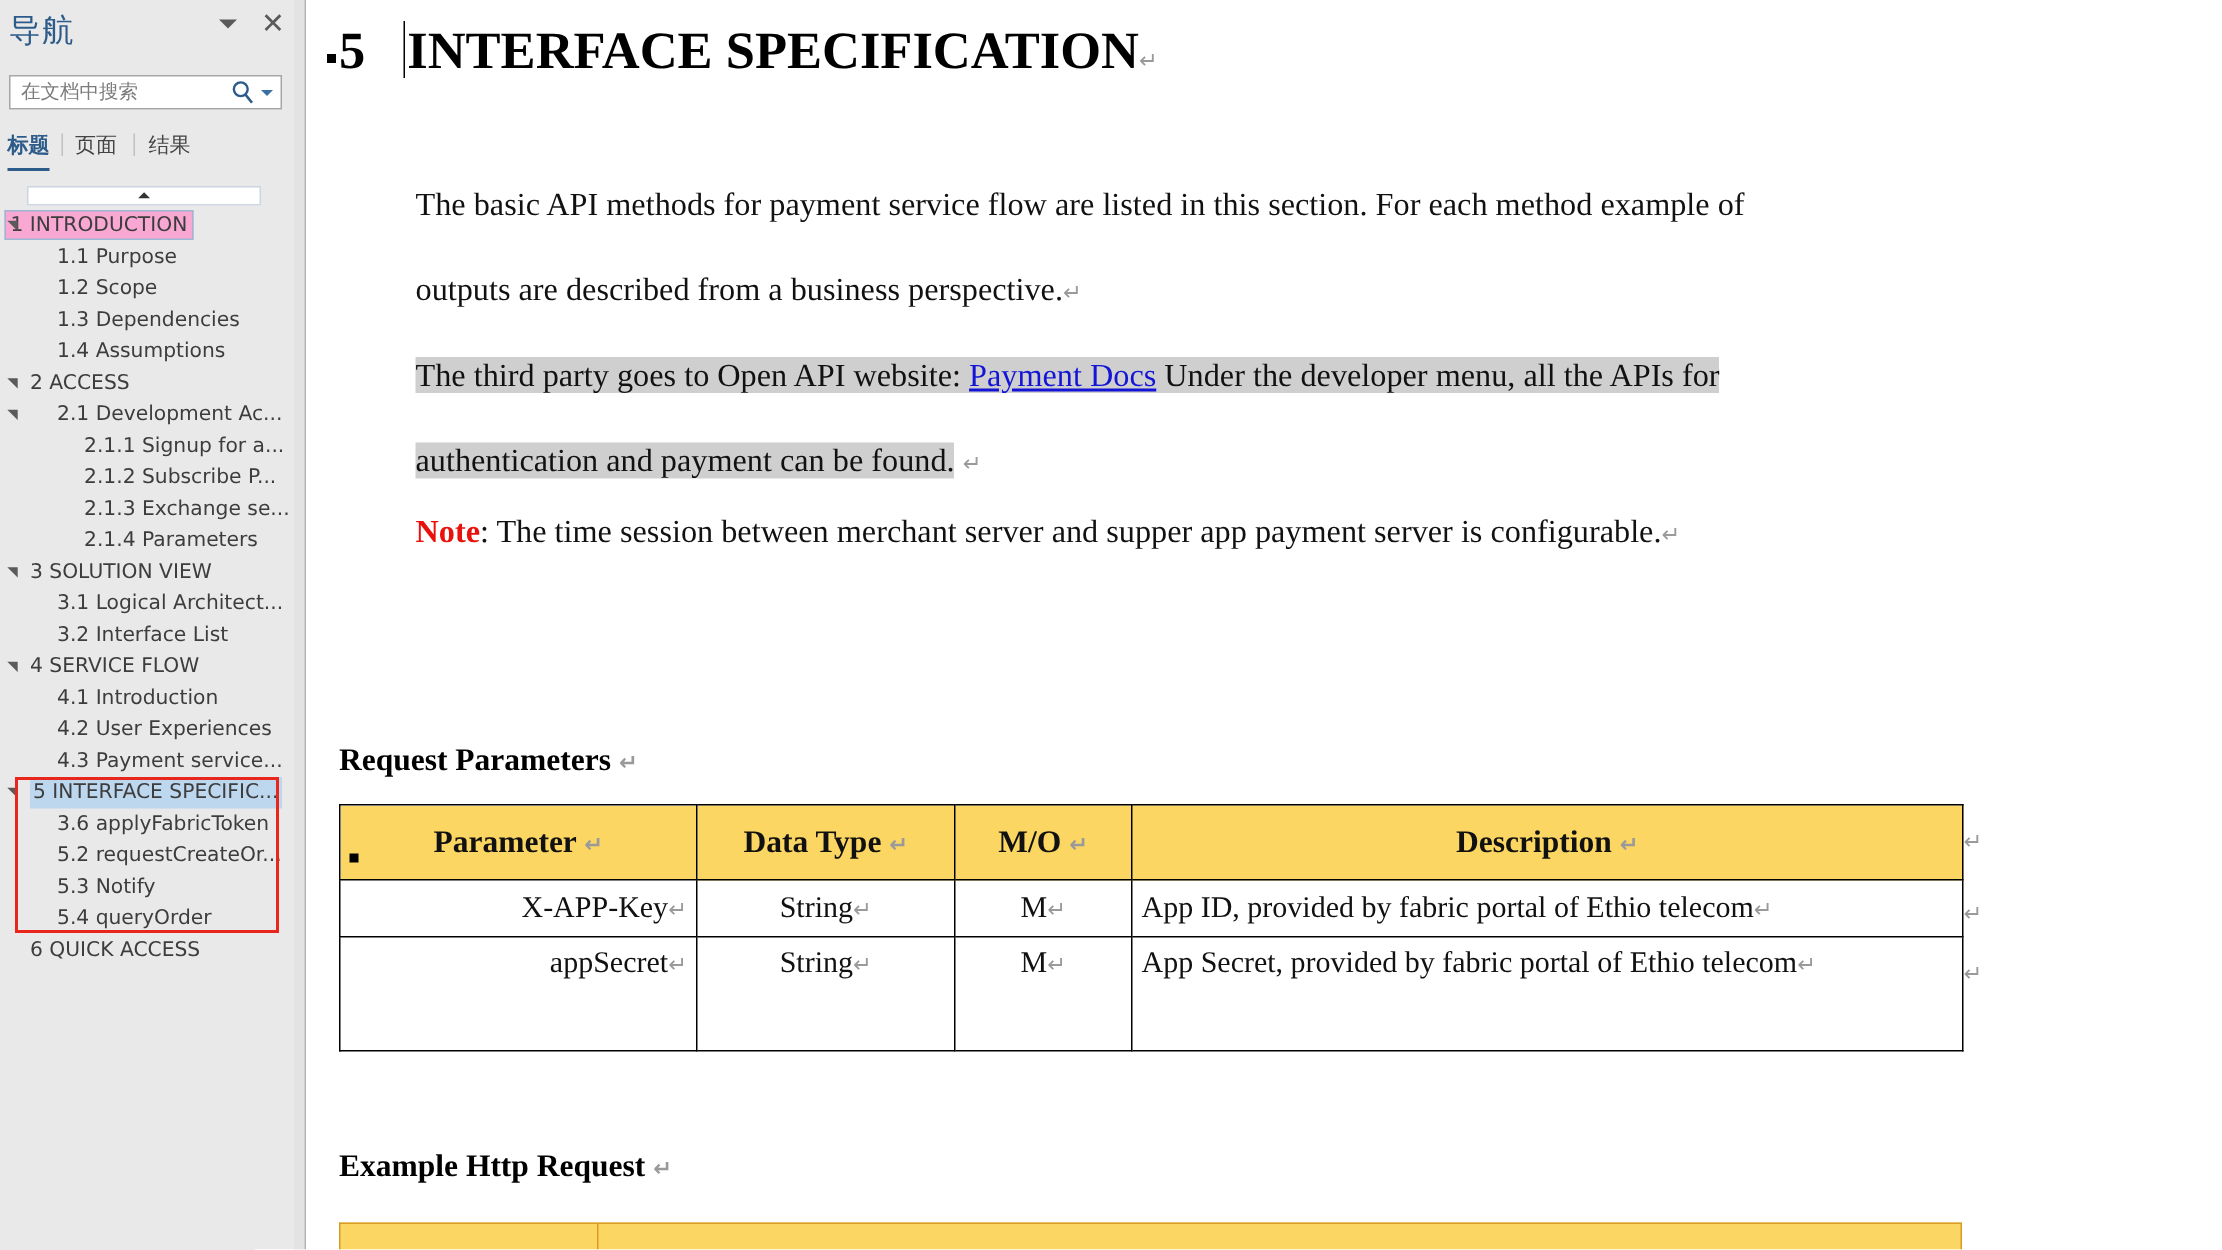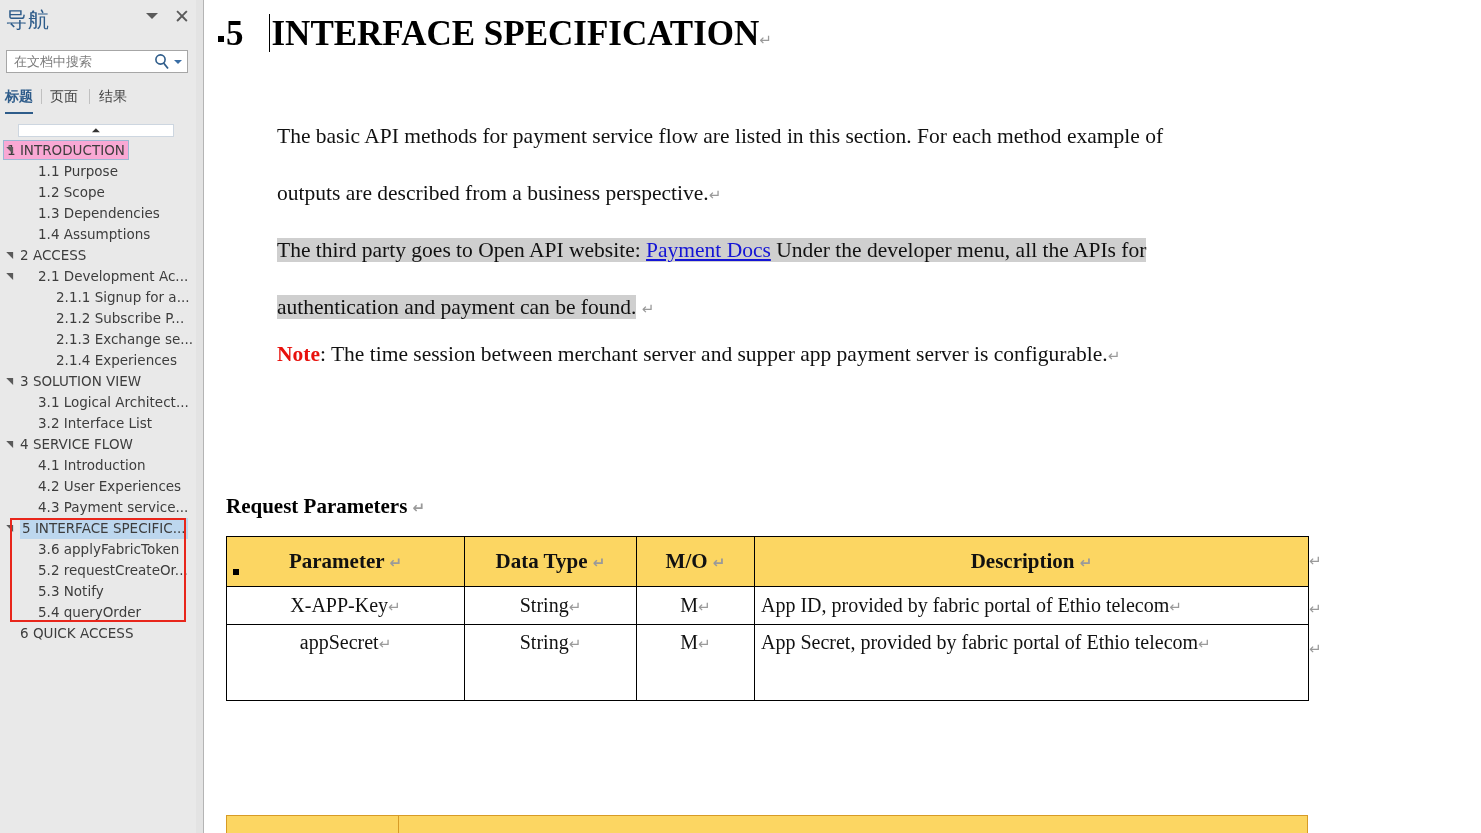--- a/index.html
+++ b/index.html
@@ -388,21 +388,21 @@
     box-sizing: border-box;
   }
   .tbl thead th {
     background: #fcd662;
     font-weight: bold;
     font-size: 21px;
     height: 50px;
     text-align: center;
   }
   .tbl tbody td { height: 38px; }
-  .col-param { width: 238px; text-align: center; }
+  .col-param { width: 238px; text-align: right; }
   .col-type  { width: 172px; text-align: center; }
   .col-mo    { width: 118px; text-align: center; }
   .col-desc  { width: 554px; text-align: left; padding-left: 14px; }
   .tbl tbody tr.tall td { height: 76px; vertical-align: top; padding-top: 6px; }
   .hdr-bullet {
     display: inline-block;
     width: 6px;
     height: 6px;
     background: #000;
     position: absolute;
@@ -484,21 +484,21 @@
         <div class="tree-item lvl1 selected-box"><span class="tw" style="transform: rotate(-90deg); display: inline-block;">◢</span><span class="lbl">1 INTRODUCTION</span></div>
         <div class="tree-item lvl2"><span class="lbl">1.1 Purpose</span></div>
         <div class="tree-item lvl2"><span class="lbl">1.2 Scope</span></div>
         <div class="tree-item lvl2"><span class="lbl">1.3 Dependencies</span></div>
         <div class="tree-item lvl2"><span class="lbl">1.4 Assumptions</span></div>
         <div class="tree-item lvl1"><span class="tw" style="transform: rotate(-90deg); display: inline-block;">◢</span><span class="lbl">2 ACCESS</span></div>
         <div class="tree-item lvl2"><span class="tw" style="transform: rotate(-90deg); display: inline-block;">◢</span><span class="lbl">2.1 Development Ac...</span></div>
         <div class="tree-item lvl3"><span class="lbl">2.1.1 Signup for a...</span></div>
         <div class="tree-item lvl3"><span class="lbl">2.1.2 Subscribe P...</span></div>
         <div class="tree-item lvl3"><span class="lbl">2.1.3 Exchange se...</span></div>
-        <div class="tree-item lvl3"><span class="lbl">2.1.4 Experiences</span></div>
+        <div class="tree-item lvl3"><span class="lbl">2.1.4 Parameters</span></div>
         <div class="tree-item lvl1"><span class="tw" style="transform: rotate(-90deg); display: inline-block;">◢</span><span class="lbl">3 SOLUTION VIEW</span></div>
         <div class="tree-item lvl2"><span class="lbl">3.1 Logical Architect...</span></div>
         <div class="tree-item lvl2"><span class="lbl">3.2 Interface List</span></div>
         <div class="tree-item lvl1"><span class="tw" style="transform: rotate(-90deg); display: inline-block;">◢</span><span class="lbl">4 SERVICE FLOW</span></div>
         <div class="tree-item lvl2"><span class="lbl">4.1 Introduction</span></div>
         <div class="tree-item lvl2"><span class="lbl">4.2 User Experiences</span></div>
         <div class="tree-item lvl2"><span class="lbl">4.3 Payment service...</span></div>
         <div class="tree-item lvl1 highlight"><span class="tw" style="transform: rotate(-90deg); display: inline-block;">◢</span><span class="lbl">5 INTERFACE SPECIFIC...</span></div>
         <div class="tree-item lvl2"><span class="lbl">3.6 applyFabricToken</span></div>
         <div class="tree-item lvl2"><span class="lbl">5.2 requestCreateOr...</span></div>
@@ -590,20 +590,24 @@
             <span>App Secret, provided by fabric portal of Ethio telecom</span><span class="pilcrow">↵</span>
           </td>
         </tr>
       </tbody>
     </table>
 
     <span class="row-mark rm0">↵</span>
     <span class="row-mark rm1">↵</span>
     <span class="row-mark rm2">↵</span>
 
+    <div class="sub-head sh-ex">
+      <span>Example Http Request</span>
+      <span class="pilcrow">↵</span>
+    </div>
 
     <div class="tbl2">
       <div class="c1"></div>
       <div class="c2"></div>
     </div>
 
   </div>
 </div>
 
 </body></html>

